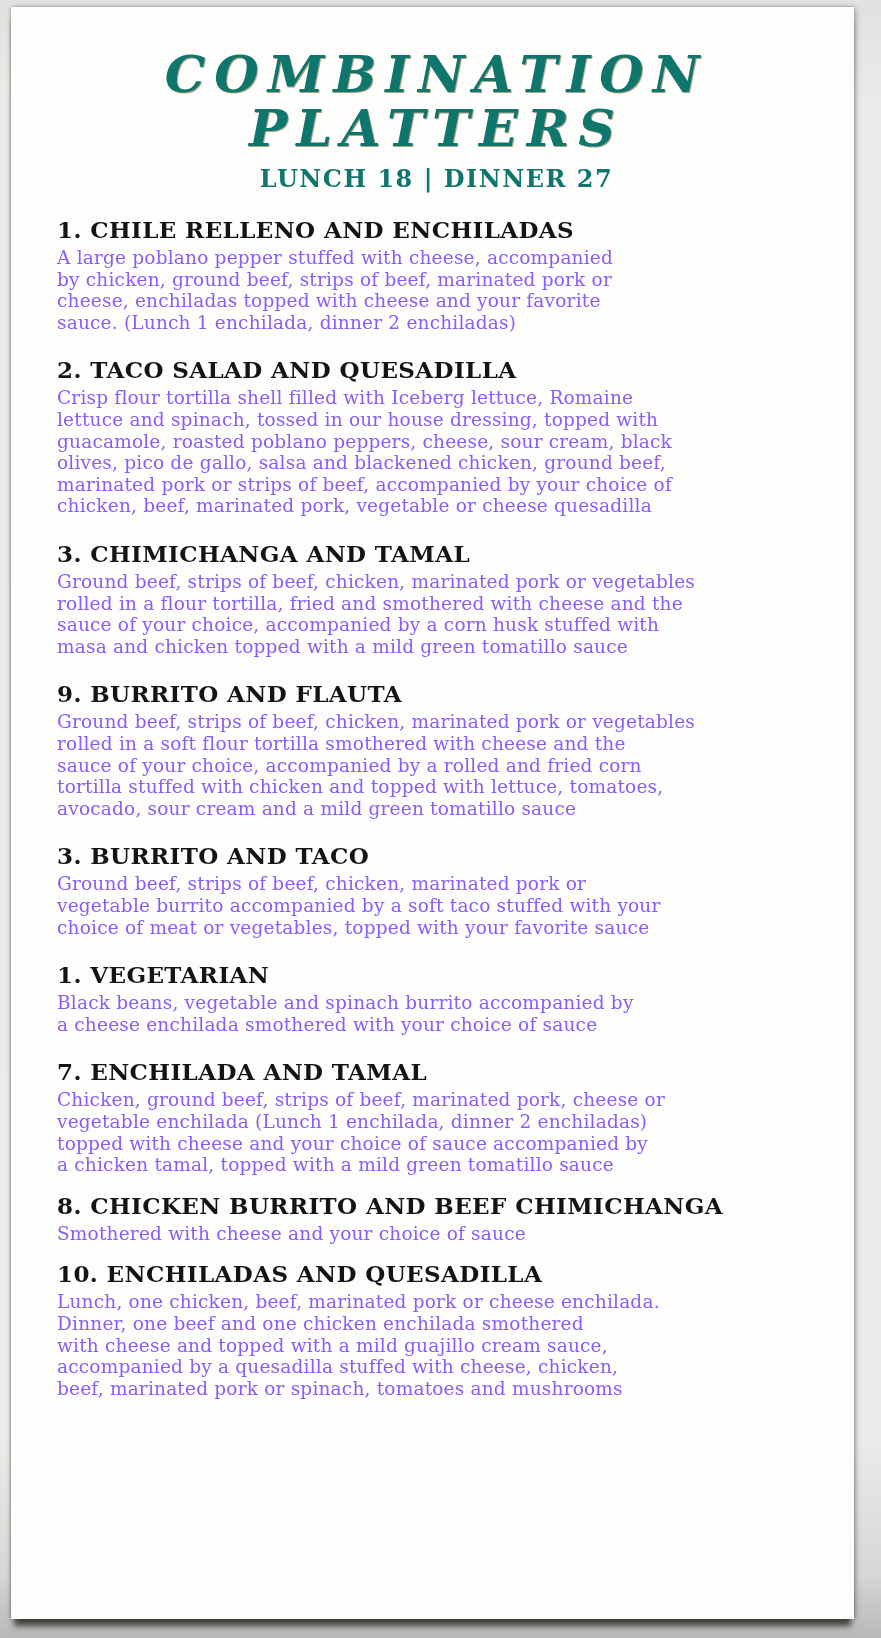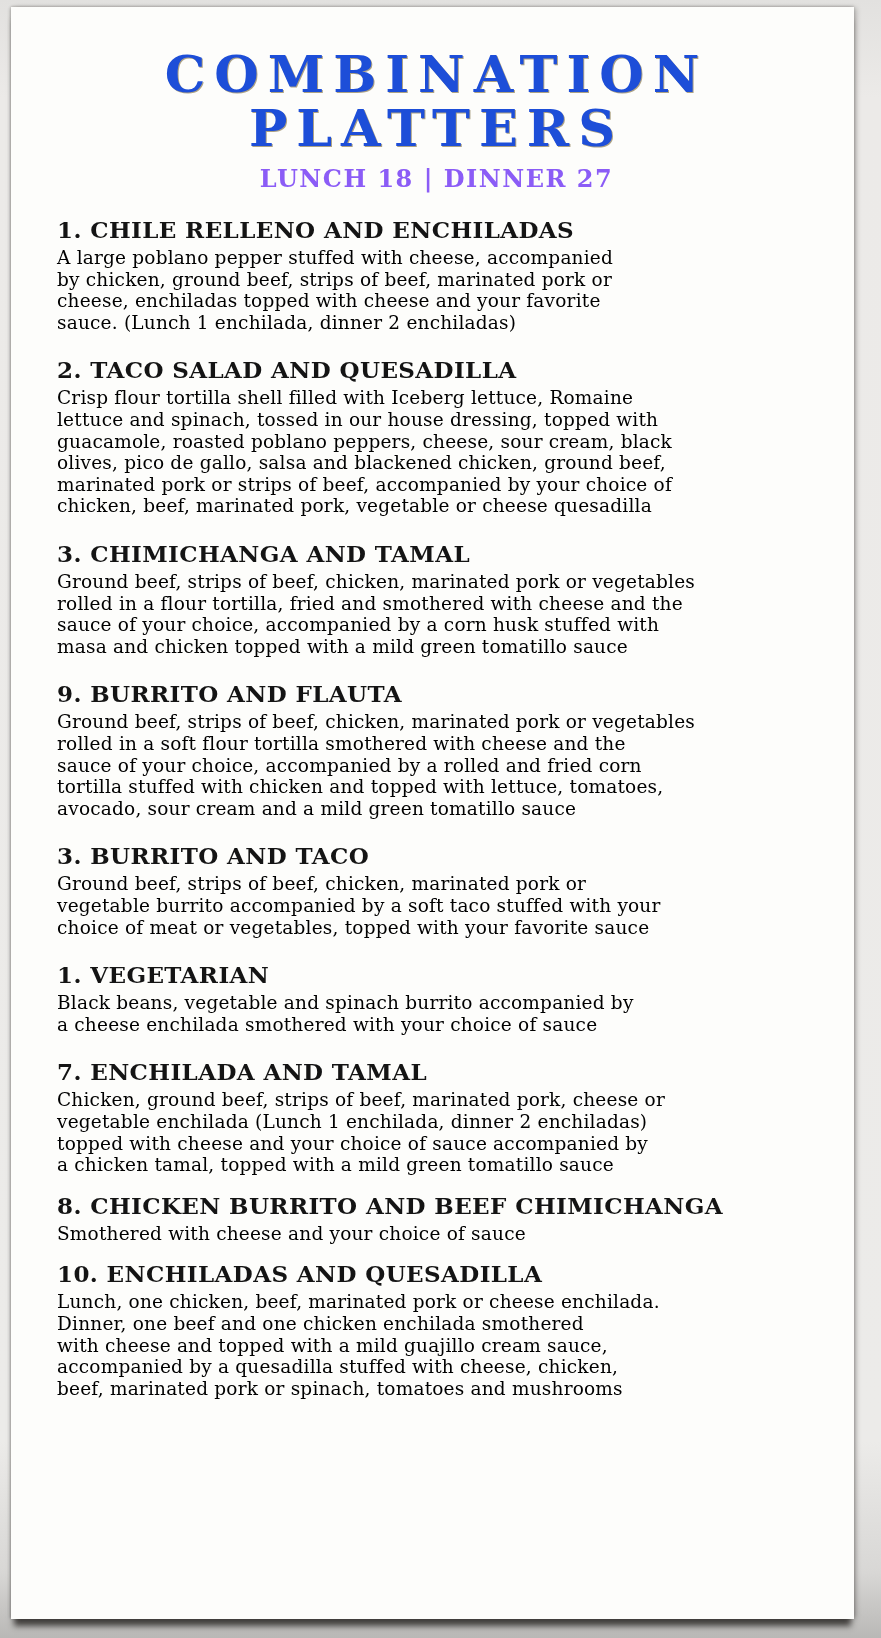--- a/index.html
+++ b/index.html
@@ -35,52 +35,52 @@
     letter-spacing: 9px;
     margin: 0;
     text-shadow: 1px 1px 0 rgba(108, 87, 34, 0.55), -0.5px -0.5px 0 rgba(255,255,255,0.7);
   }
   .subtitle {
     text-align: center;
     font-weight: bold;
     font-size: 24px;
     letter-spacing: 1.5px;
     margin-top: 9px;
-    color: #8b5cf6;
+    color: #0f766e;
   }
   .items {
     margin-top: 14px;
   }
   .item {
     margin-top: 23px;
   }
   .item h3 {
     margin: 0 0 4px 0;
     font-size: 23px;
     font-weight: bold;
     letter-spacing: 0.4px;
     color: #141414;
   }
   .item p {
     margin: 0;
     font-size: 18.5px;
     line-height: 21.6px;
     letter-spacing: 0.2px;
     white-space: pre-line;
-    color: #000000;
+    color: #8b5cf6;
   }
   .item.spaced { margin-top: 16px; }
 </style>
 </head>
 <body>
 
 <div class="page">
   <div class="content">
 
-    <h1 class="title" style="color: #1d4ed8;">
+    <h1 class="title" style="color: #0f766e; font-style: italic;">
       <span>COMBINATION</span><br>
       <span>PLATTERS</span>
     </h1>
 
     <div class="subtitle">LUNCH 18 | DINNER 27</div>
 
     <div class="items">
 
       <section class="item">
         <h3>1. CHILE RELLENO AND ENCHILADAS</h3>

